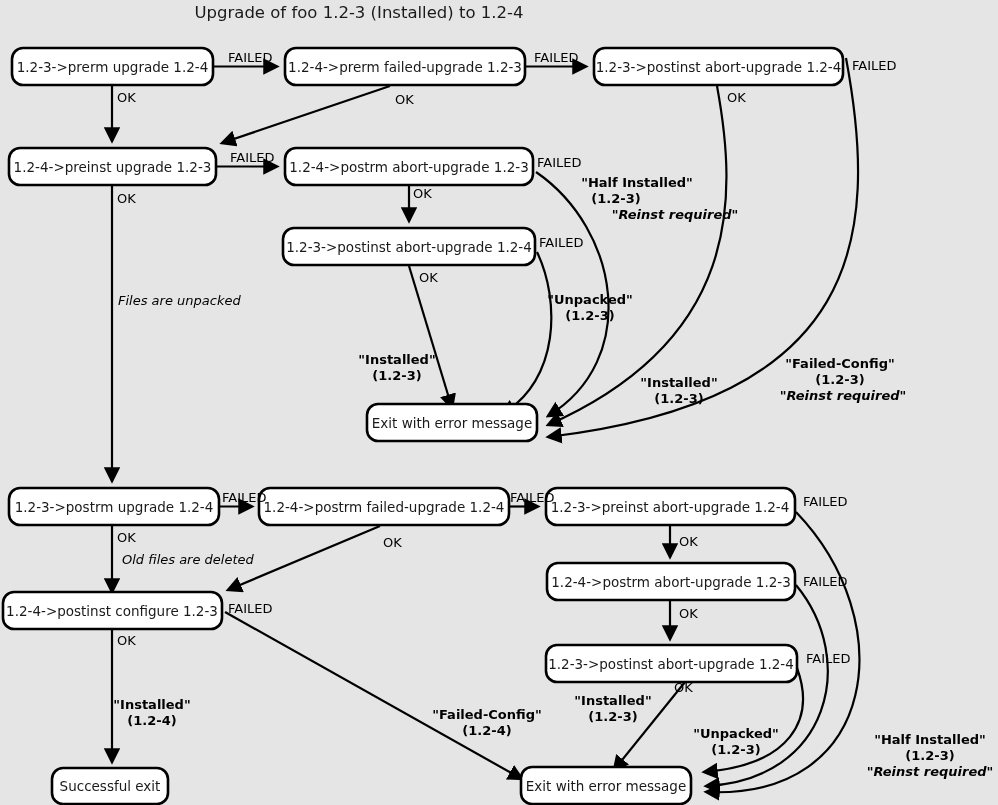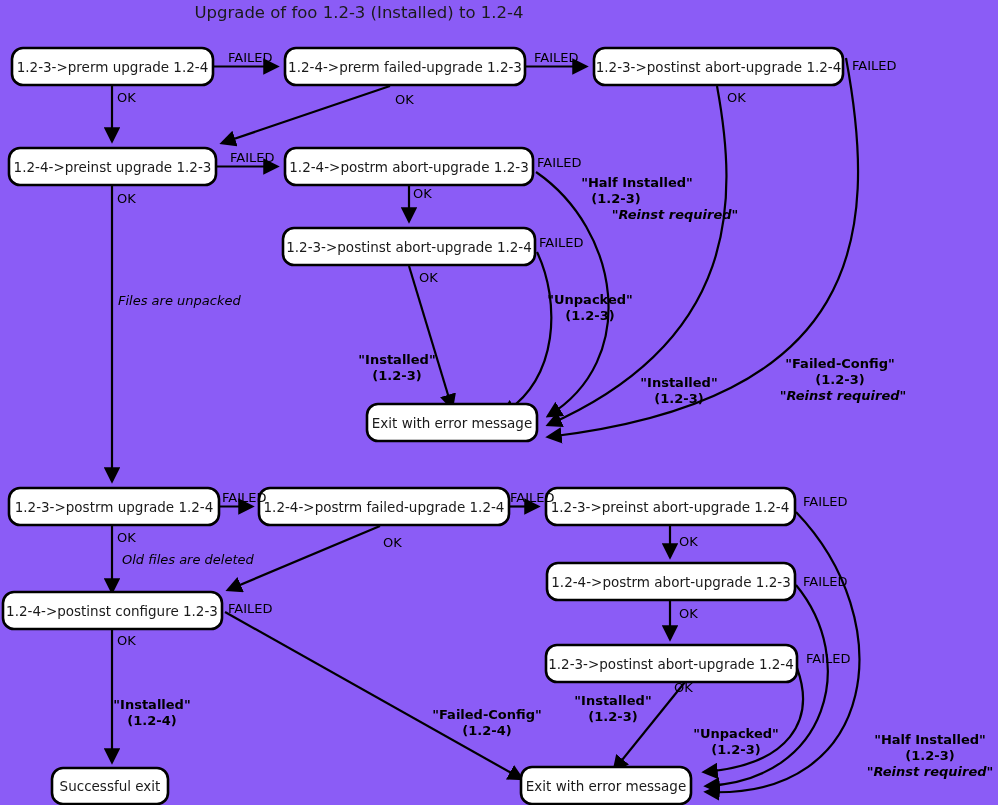--- a/index.html
+++ b/index.html
@@ -1,17 +1,17 @@
 <!DOCTYPE html>
 <html><head>
 <meta charset="utf-8">
 <style>
   html,body{margin:0;padding:0;background:#ffffff;}
   body{width:998px;height:805px;overflow:hidden;font-family:"DejaVu Sans","Liberation Sans",sans-serif;}
-  #stage{position:relative;width:998px;height:805px;background:#8b5cf6;}
+  #stage{position:relative;width:998px;height:805px;background:#e5e5e5;}
   svg{display:block;width:998px;height:805px;}
   .nodebox{fill:#ffffff;stroke:#000000;stroke-width:2.6;}
   .nodetext{font-family:"DejaVu Sans","Liberation Sans",sans-serif;font-size:13.5px;fill:#1a1a1a;text-anchor:middle;dominant-baseline:middle;}
   .edge{fill:none;stroke:#000000;stroke-width:2.2;}
   .elabel{font-family:"DejaVu Sans","Liberation Sans",sans-serif;font-size:13px;fill:#000000;}
   .slabel{font-family:"DejaVu Sans","Liberation Sans",sans-serif;font-size:13px;font-weight:bold;fill:#000000;text-anchor:middle;}
   .slabel-it{font-family:"DejaVu Sans","Liberation Sans",sans-serif;font-size:13px;font-weight:bold;font-style:italic;fill:#000000;text-anchor:middle;}
   .note-it{font-family:"DejaVu Sans","Liberation Sans",sans-serif;font-size:13px;font-style:italic;fill:#000000;}
   .title{font-family:"DejaVu Sans","Liberation Sans",sans-serif;font-size:16.5px;fill:#1a1a1a;text-anchor:middle;}
 </style>

